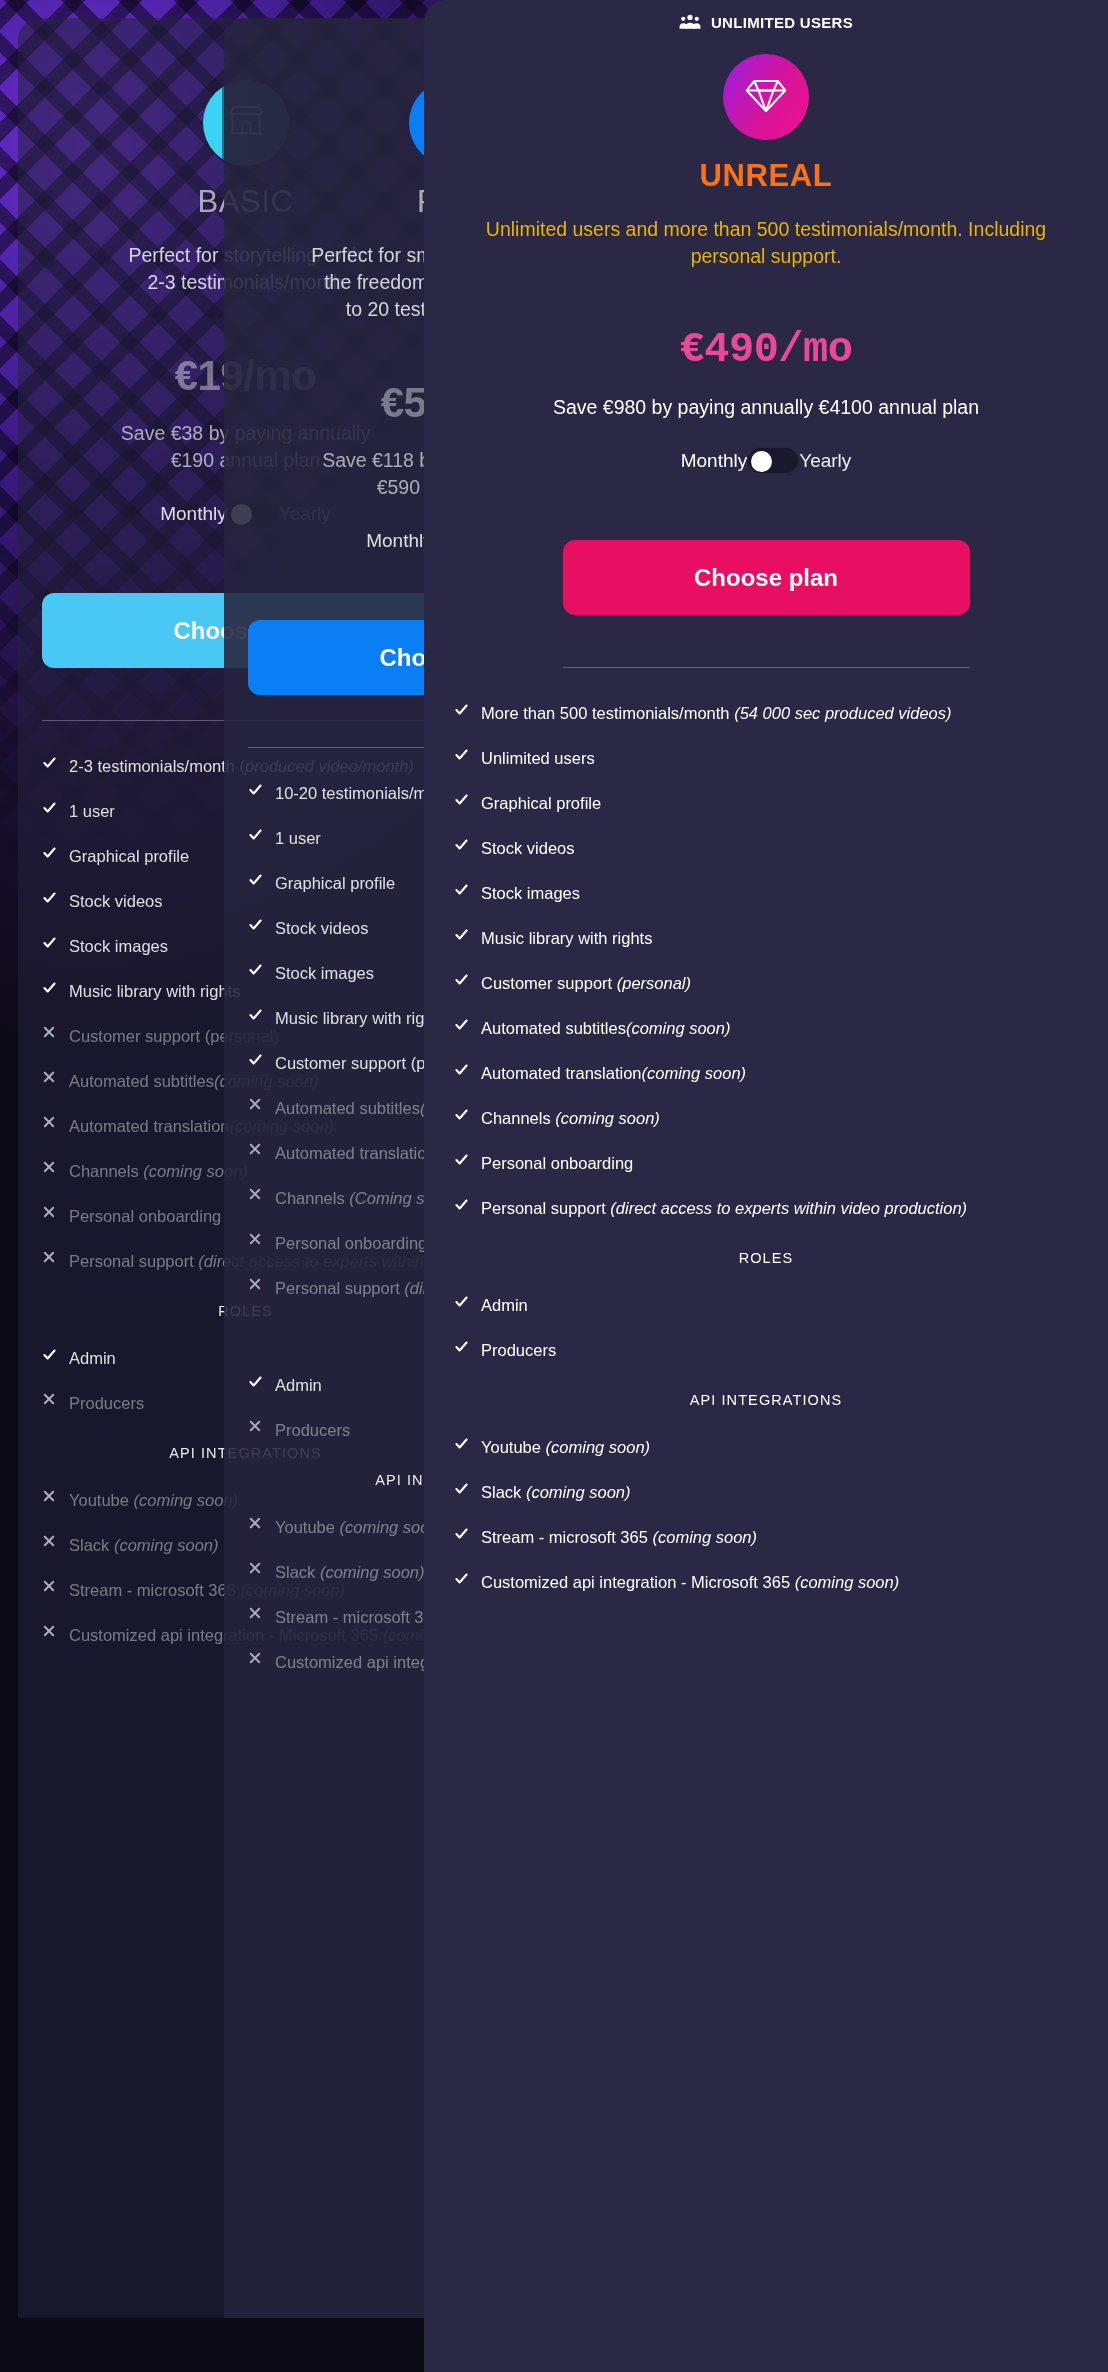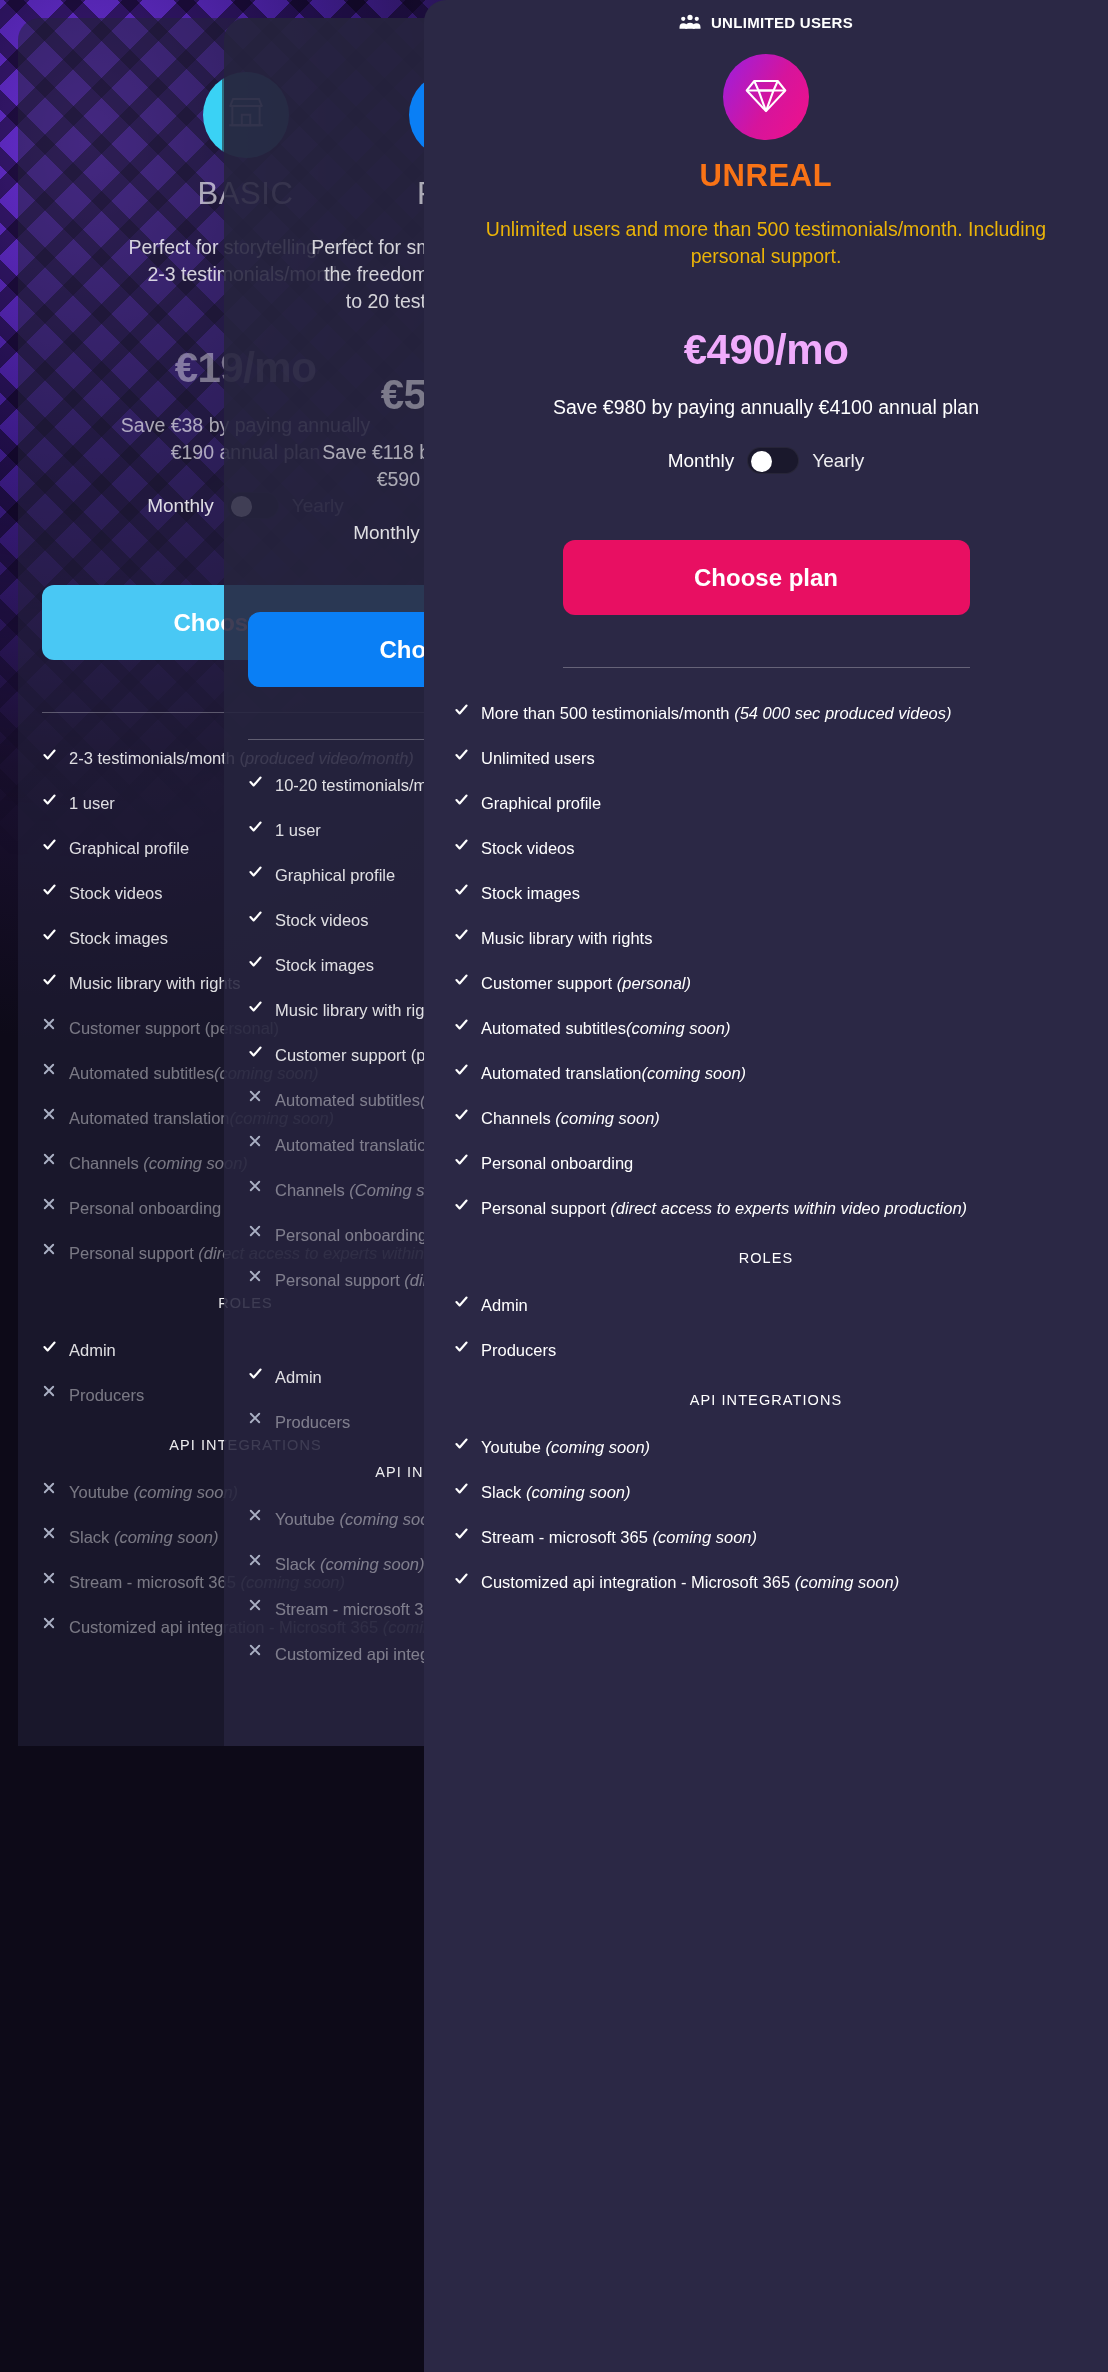--- a/index.html
+++ b/index.html
@@ -39,25 +39,25 @@
     opacity: .6;
   }
 
   
   .plans { position: absolute; left: 0; top: 0; width: 1108px; height: 2372px; }
 
   .col {
     position: absolute;
     top: 18px;
     width: 455px;
-    height: 1728px;
+    height: 2300px;
     border-top-left-radius: 22px;
     border-top-right-radius: 22px;
     overflow: hidden;
-    padding: 0 24px;
+    padding: 8px 24px;
     color: #fff;
   }
   .col.c0 { left: 18px;  z-index: 1; background: rgba(37,34,60,.55); }
   .col.c1 { left: 224px; z-index: 2; background: rgba(38,35,61,.88); }
   .col.c2 { left: 430px; z-index: 3; background: rgba(40,37,64,.94); }
   .col.c3 {
     left: 424px; top: 0; width: 684px; height: 2372px;
     z-index: 4;
     background: #2b2845;
     border-top-left-radius: 22px; border-top-right-radius: 0;
@@ -102,32 +102,32 @@
     font-size: 19.5px; line-height: 27px; color: rgba(255,255,255,.80);
     white-space: nowrap;
   }
   .c3 .plan-desc { color: #eab308; white-space: normal; }
 
   .price-block { margin-top: 56px; text-align: center; }
   .price {
     font-size: 42px; font-weight: 700; letter-spacing: -.5px;
     color: rgba(255,255,255,.40); white-space: nowrap;
   }
-  .c3 .price { color: #f0abfc; }
+  .c3 .price { color: #ec4899; font-family: Liberation Mono, monospace; }
 
   .save {
     margin-top: 20px; font-size: 19.5px; line-height: 27px;
     color: rgba(255,255,255,.62); white-space: nowrap; text-align: center;
   }
   .c3 .save { color: #ffffff; white-space: normal; }
 
   
   .toggle-row {
     margin-top: 26px; display: flex; align-items: center; justify-content: center;
-    gap: 13px; font-size: 19px; white-space: nowrap;
+    font-size: 19px; white-space: nowrap;
     color: rgba(255,255,255,.85);
   }
   .c3 .toggle-row { color: #fff; }
   .switch {
     width: 52px; height: 27px; border-radius: 14px;
     background: #1a182c; position: relative; flex: 0 0 auto;
     border: 1px solid rgba(255,255,255,.06);
   }
   .switch .knob {
     position: absolute; left: 3px; top: 2.5px;

